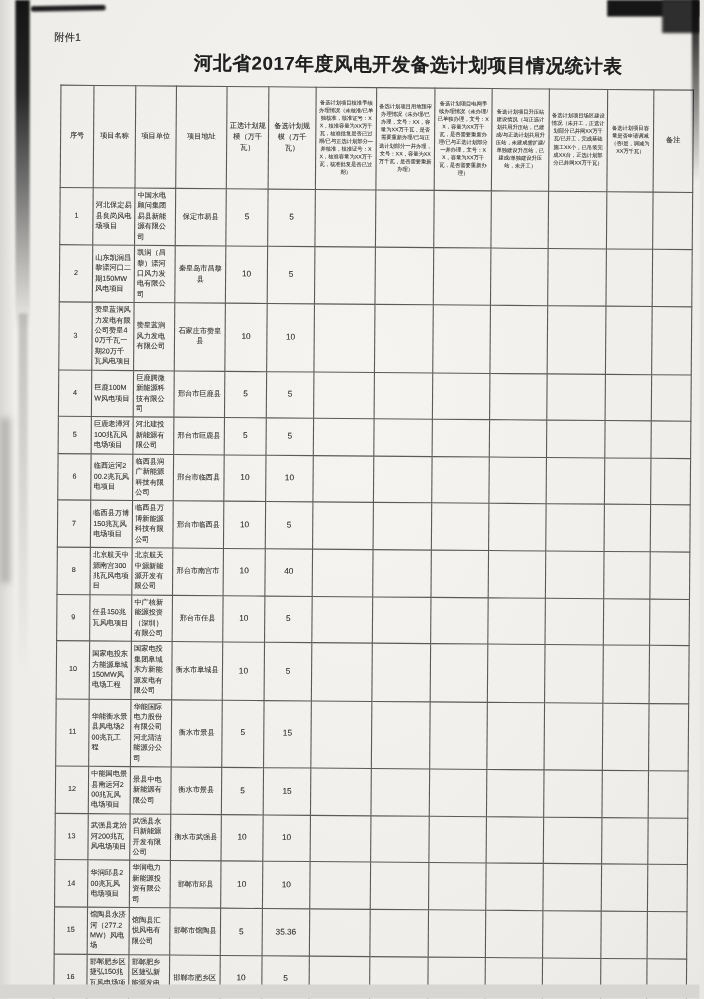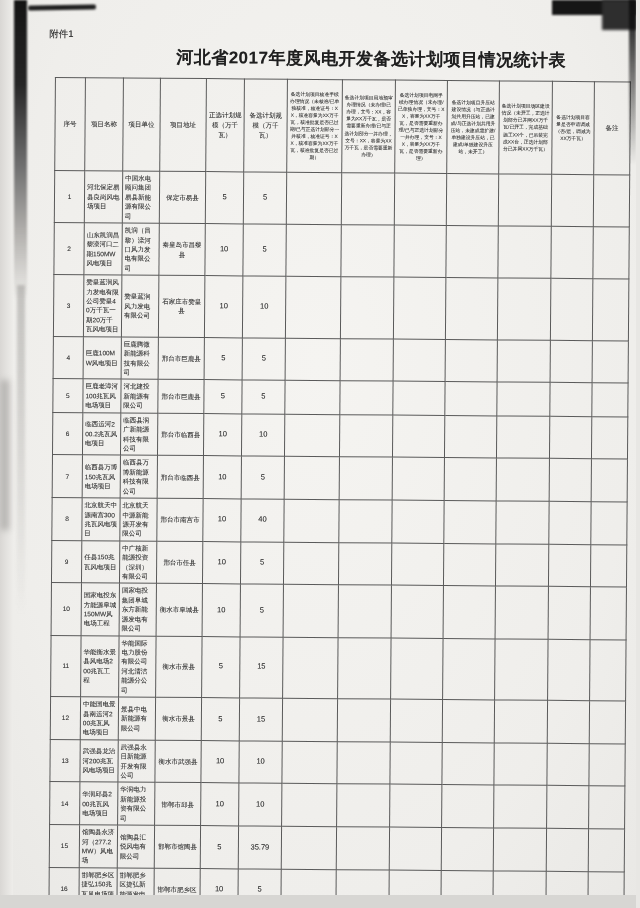--- a/index.html
+++ b/index.html
@@ -281,21 +281,21 @@
             <td class="c-site"></td>
             <td class="c-reduction"></td>
             <td class="c-remark"></td>
           </tr>
           <tr>
             <td class="c-no">15</td>
             <td class="c-name">馆陶县永济河（277.2MW）风电场</td>
             <td class="c-unit">馆陶县汇悦风电有限公司</td>
             <td class="c-location">邯郸市馆陶县</td>
             <td class="c-plan_main">5</td>
-            <td class="c-plan_alt">35.79</td>
+            <td class="c-plan_alt">35.36</td>
             <td class="c-approval"></td>
             <td class="c-land"></td>
             <td class="c-grid"></td>
             <td class="c-substation"></td>
             <td class="c-site"></td>
             <td class="c-reduction"></td>
             <td class="c-remark"></td>
           </tr>
           <tr>
             <td class="c-no">16</td>

